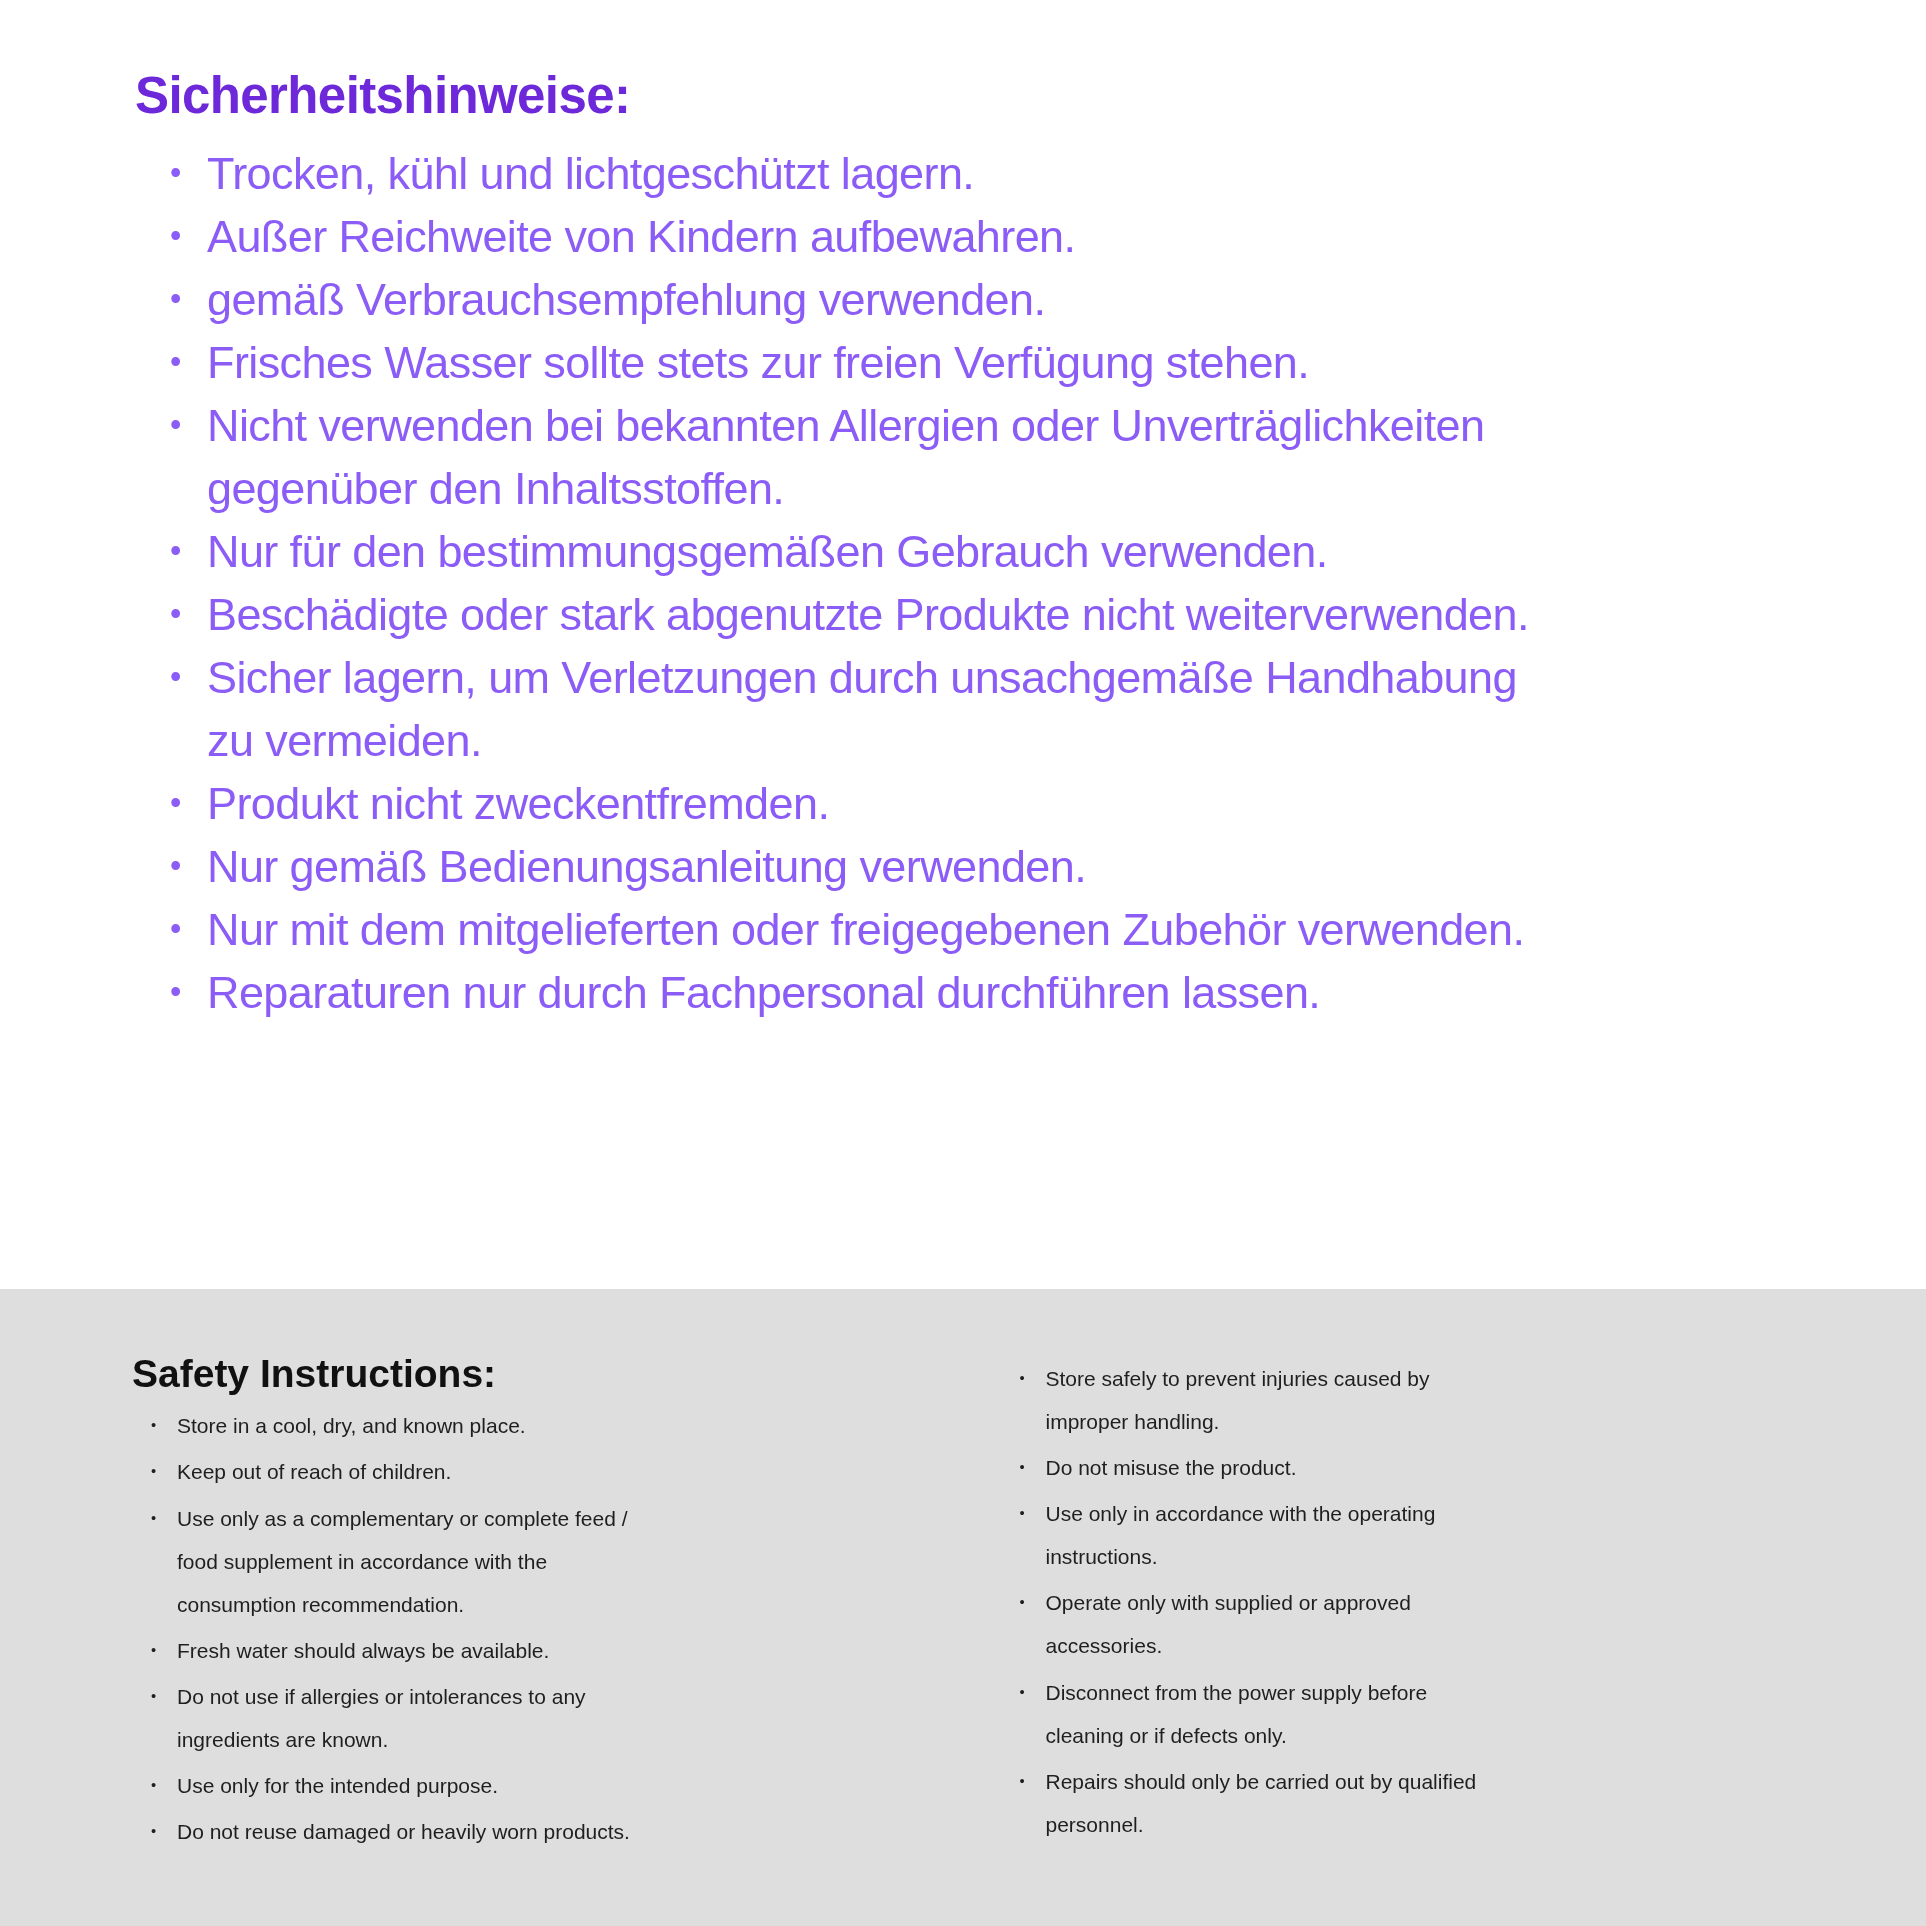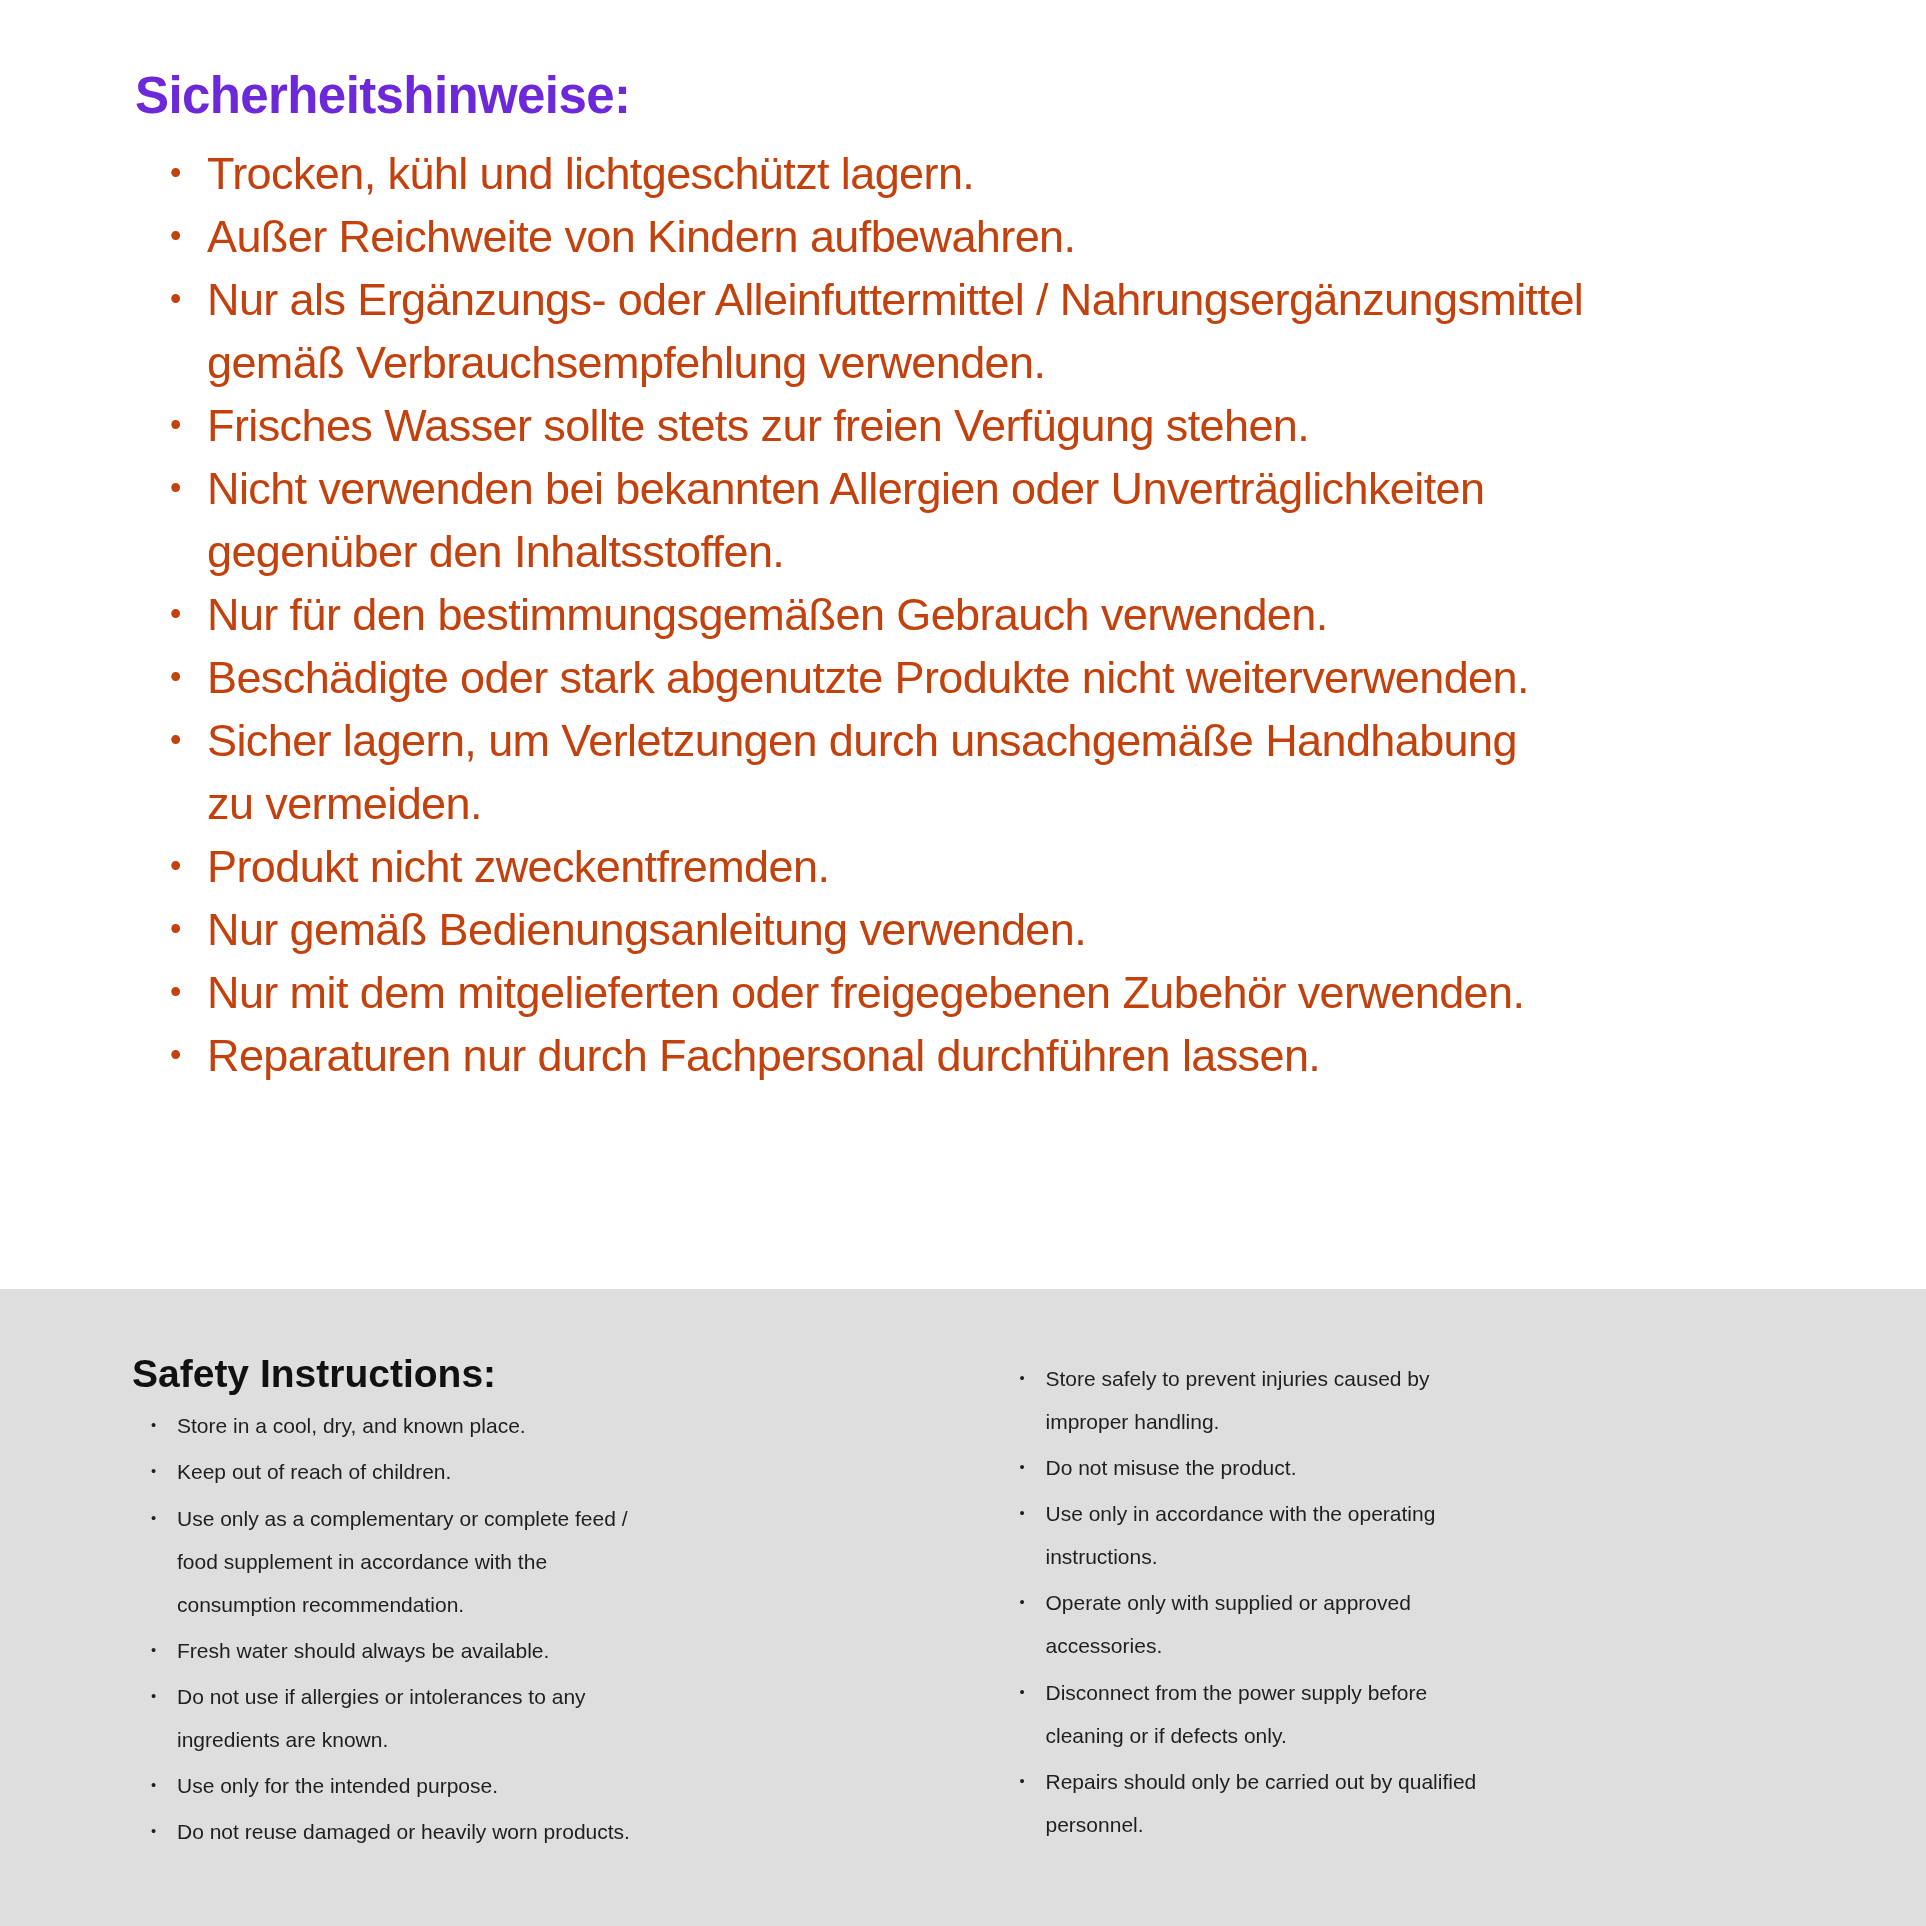--- a/index.html
+++ b/index.html
@@ -27,21 +27,21 @@
     font-size: 51px;
     line-height: 54px;
     font-weight: 700;
     color: #6d28d9;
     letter-spacing: -0.6px;
   }
   ul.de-list {
     list-style: none;
     margin: 0 0 0 35px;
     padding: 0;
-    color: #c2410c;
+    color: #8b5cf6;
     font-size: 45px;
     line-height: 63px;
     letter-spacing: -0.6px;
   }
   ul.de-list > li {
     position: relative;
     padding-left: 37px;
     margin: 0;
   }
   ul.de-list > li::before {
@@ -104,21 +104,20 @@
   <section class="section-de">
     <h1 class="de-title">Sicherheitshinweise:</h1>
     <ul class="de-list">
       <li>
         <span class="ln">Trocken, kühl und lichtgeschützt lagern.</span>
       </li>
       <li>
         <span class="ln">Außer Reichweite von Kindern aufbewahren.</span>
       </li>
       <li>
-        <span class="ln">Nur als Ergänzungs- oder Alleinfuttermittel / Nahrungsergänzungsmittel</span>
         <span class="ln">gemäß Verbrauchsempfehlung verwenden.</span>
       </li>
       <li>
         <span class="ln">Frisches Wasser sollte stets zur freien Verfügung stehen.</span>
       </li>
       <li>
         <span class="ln">Nicht verwenden bei bekannten Allergien oder Unverträglichkeiten</span>
         <span class="ln">gegenüber den Inhaltsstoffen.</span>
       </li>
       <li>

